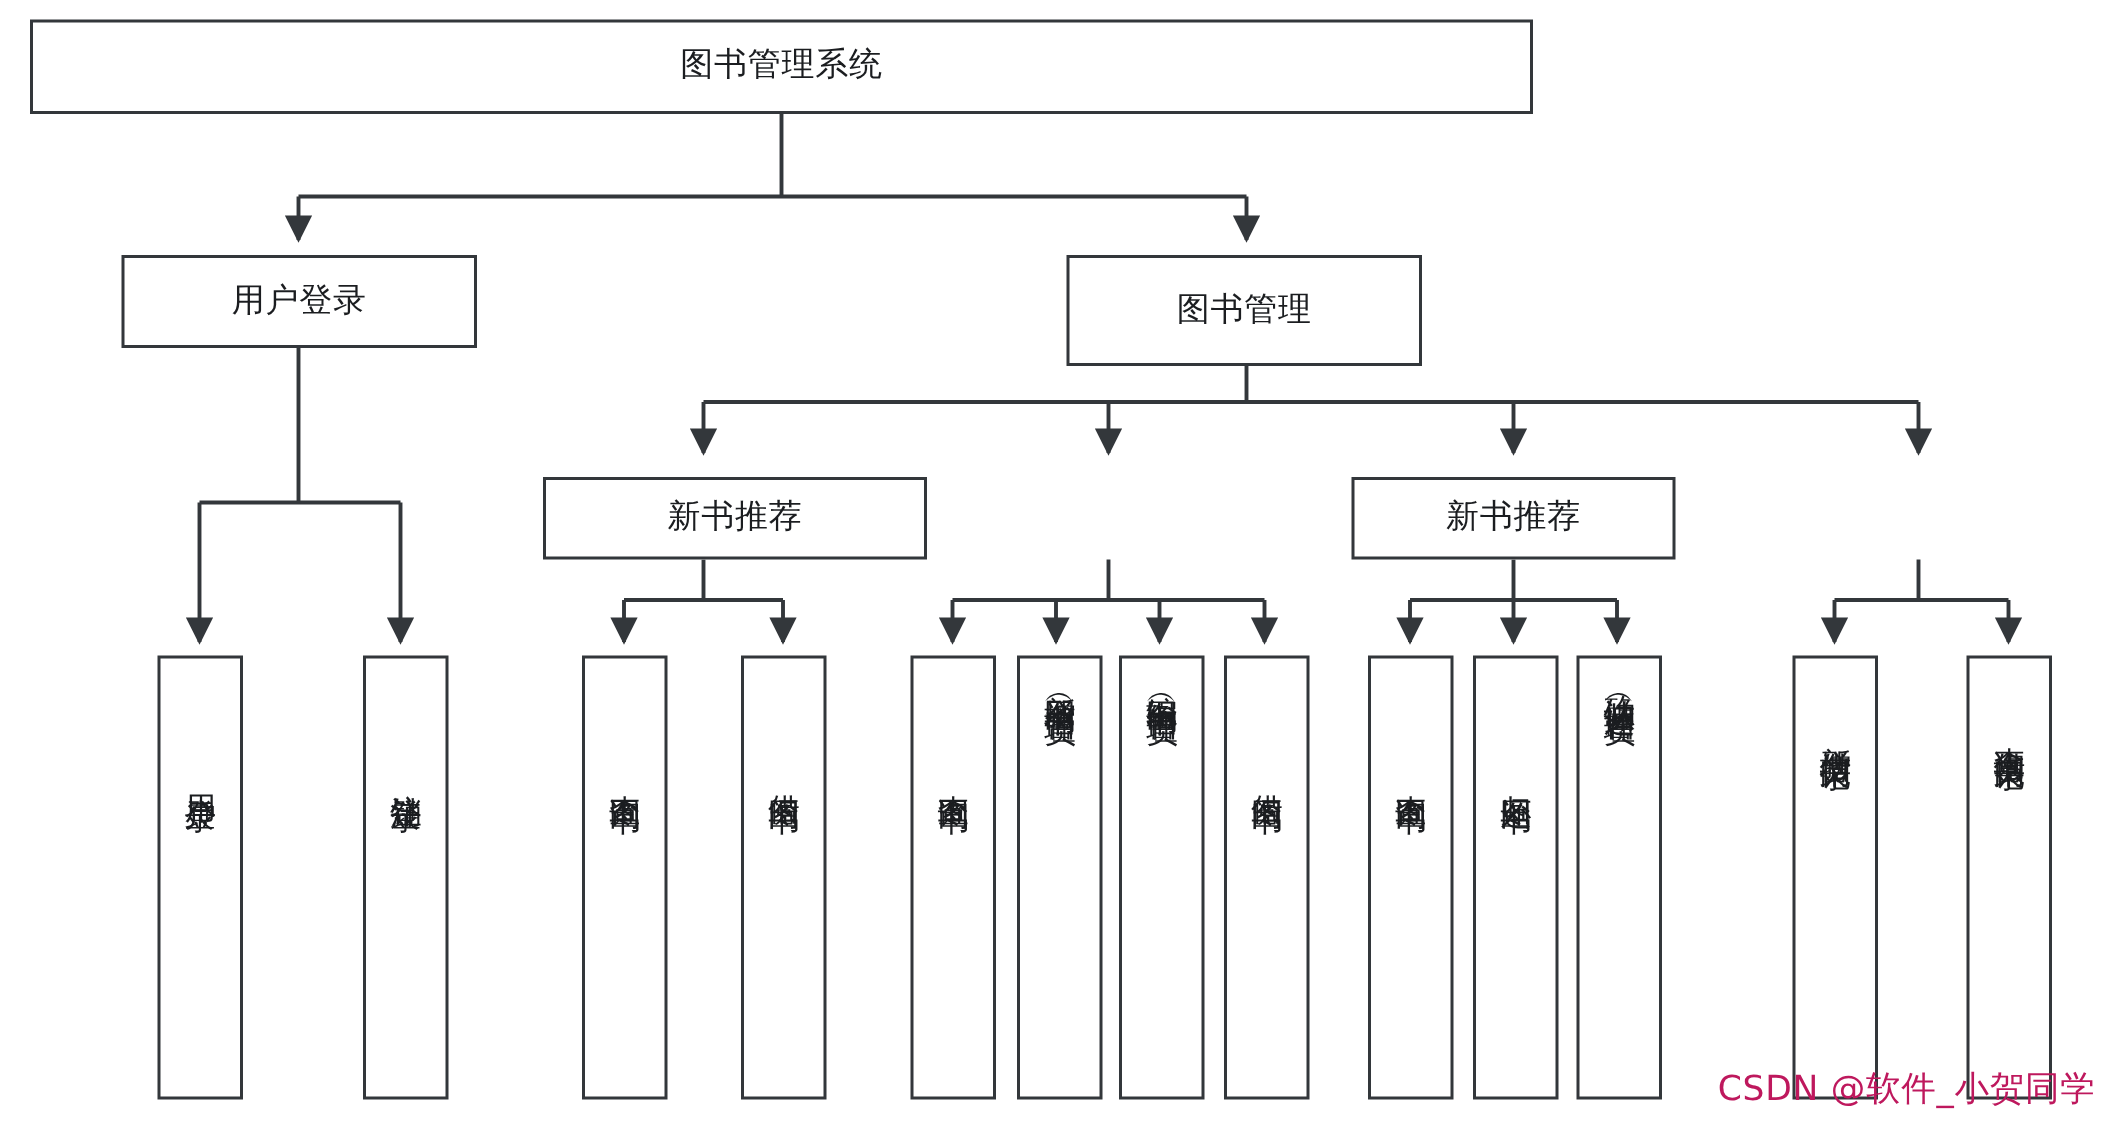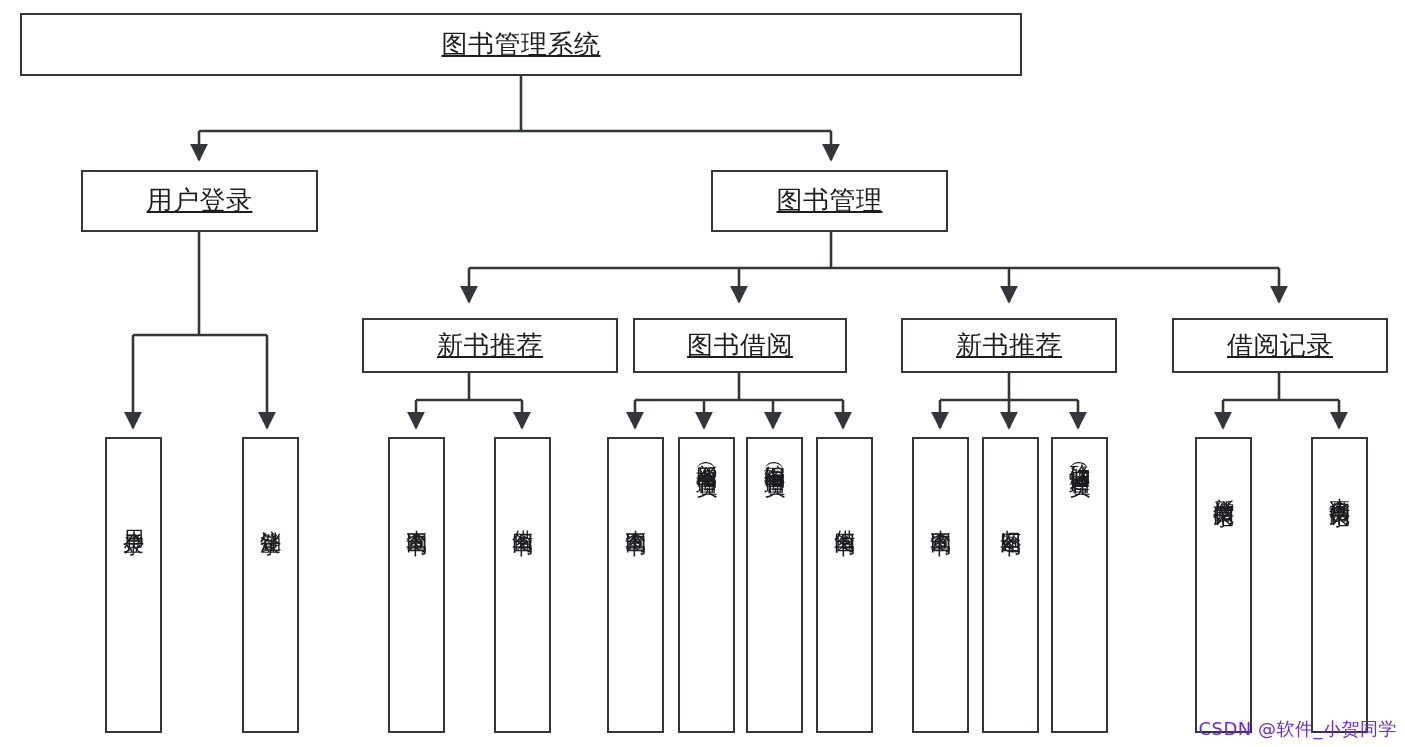--- a/index.html
+++ b/index.html
@@ -38,44 +38,43 @@
   }
   .node-label {
     color: #1b1d20;
     font-size: 21px;
     line-height: 1.12;
     letter-spacing: 0.5px;
     white-space: nowrap;
   }
   
   .node.horizontal .node-label {
-    font-size: 26px;
-    text-decoration: underline;
+    font-size: 22px;
   }
   
   .node.vertical {
     align-items: flex-start;
     justify-content: center;
     padding-top: 6px;
   }
   .node.vertical .node-label {
     writing-mode: vertical-rl;
     text-orientation: upright;
     font-size: 21px;
     line-height: 1.25;
     letter-spacing: 2px;
     white-space: nowrap;
     text-align: start;
   }
   .watermark {
     position: absolute;
     right: 8px;
     bottom: 6px;
-    font-size: 18px;
-    color: #6d28d9;
+    font-size: 23px;
+    color: #be185d;
     letter-spacing: 0.5px;
     z-index: 5;
     white-space: nowrap;
   }
 </style>
 </head>
 <body>
 
 <div id="canvas">
 
@@ -130,39 +129,33 @@
   </svg>
 
   <div class="node horizontal" style="left:20px; top:13px; width:1002px; height:63px;">
     <span class="node-label">图书管理系统</span>
   </div>
 
   <div class="node horizontal" style="left:81px; top:170px; width:237px; height:62px;">
     <span class="node-label">用户登录</span>
   </div>
 
-  <div class="node horizontal" style="left:711px; top:170px; width:237px; height:62px;">
+  <div class="node horizontal" style="left:711px; top:170px; width:237px; height:74px;">
     <span class="node-label">图书管理</span>
   </div>
 
   <div class="node horizontal" style="left:362px; top:318px; width:256px; height:55px;">
     <span class="node-label">新书推荐</span>
   </div>
 
-  <div class="node horizontal" style="left:633px; top:318px; width:214px; height:55px;">
-    <span class="node-label">图书借阅</span>
-  </div>
 
   <div class="node horizontal" style="left:901px; top:318px; width:216px; height:55px;">
     <span class="node-label">新书推荐</span>
   </div>
 
-  <div class="node horizontal" style="left:1172px; top:318px; width:216px; height:55px;">
-    <span class="node-label">借阅记录</span>
-  </div>
 
   <div class="node vertical" style="left:105px; top:437px; width:57px; height:296px; padding-top:74px;">
     <span class="node-label">用户登录</span>
   </div>
 
   <div class="node vertical" style="left:242px; top:437px; width:57px; height:296px; padding-top:74px;">
     <span class="node-label">注销登录</span>
   </div>
 
   <div class="node vertical" style="left:388px; top:437px; width:57px; height:296px; padding-top:74px;">

